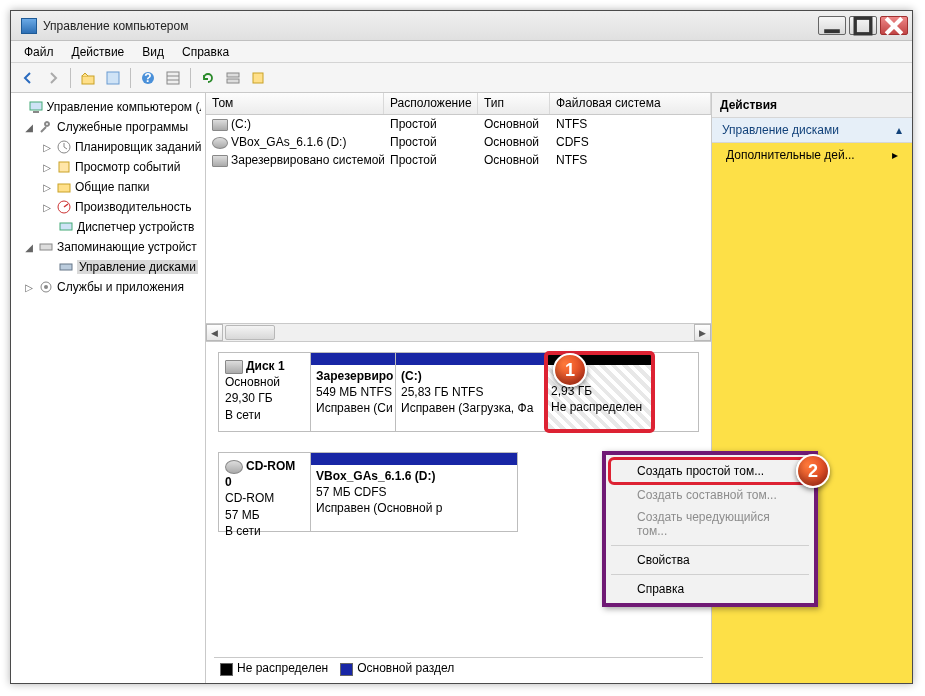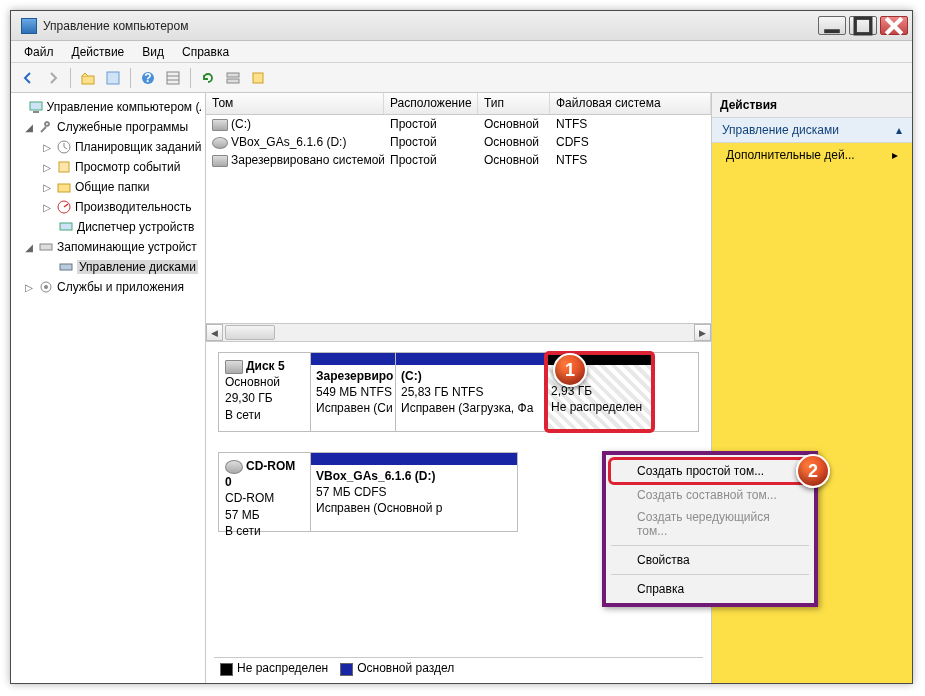--- a/index.html
+++ b/index.html
@@ -274,21 +274,21 @@
       <div class="hscroll">
         <div class="arr">◀</div>
         <div class="thumb"></div>
         <div style="flex:1"></div>
         <div class="arr">▶</div>
       </div>
 
       <div class="diskpane">
         <div class="diskrow">
           <div class="diskinfo">
-            <span class="dic"></span><b>Диск 5</b><br>
+            <span class="dic"></span><b>Диск 1</b><br>
             <span>Основной</span><br>
             <span>29,30 ГБ</span><br>
             <span>В сети</span>
           </div>
           <div class="vol" style="width:85px">
             <div class="bar"></div>
             <div class="txt"><b>Зарезервиро</b><br><span>549 МБ NTFS</span><br><span>Исправен (Си</span></div>
           </div>
           <div class="vol" style="width:150px">
             <div class="bar"></div>

